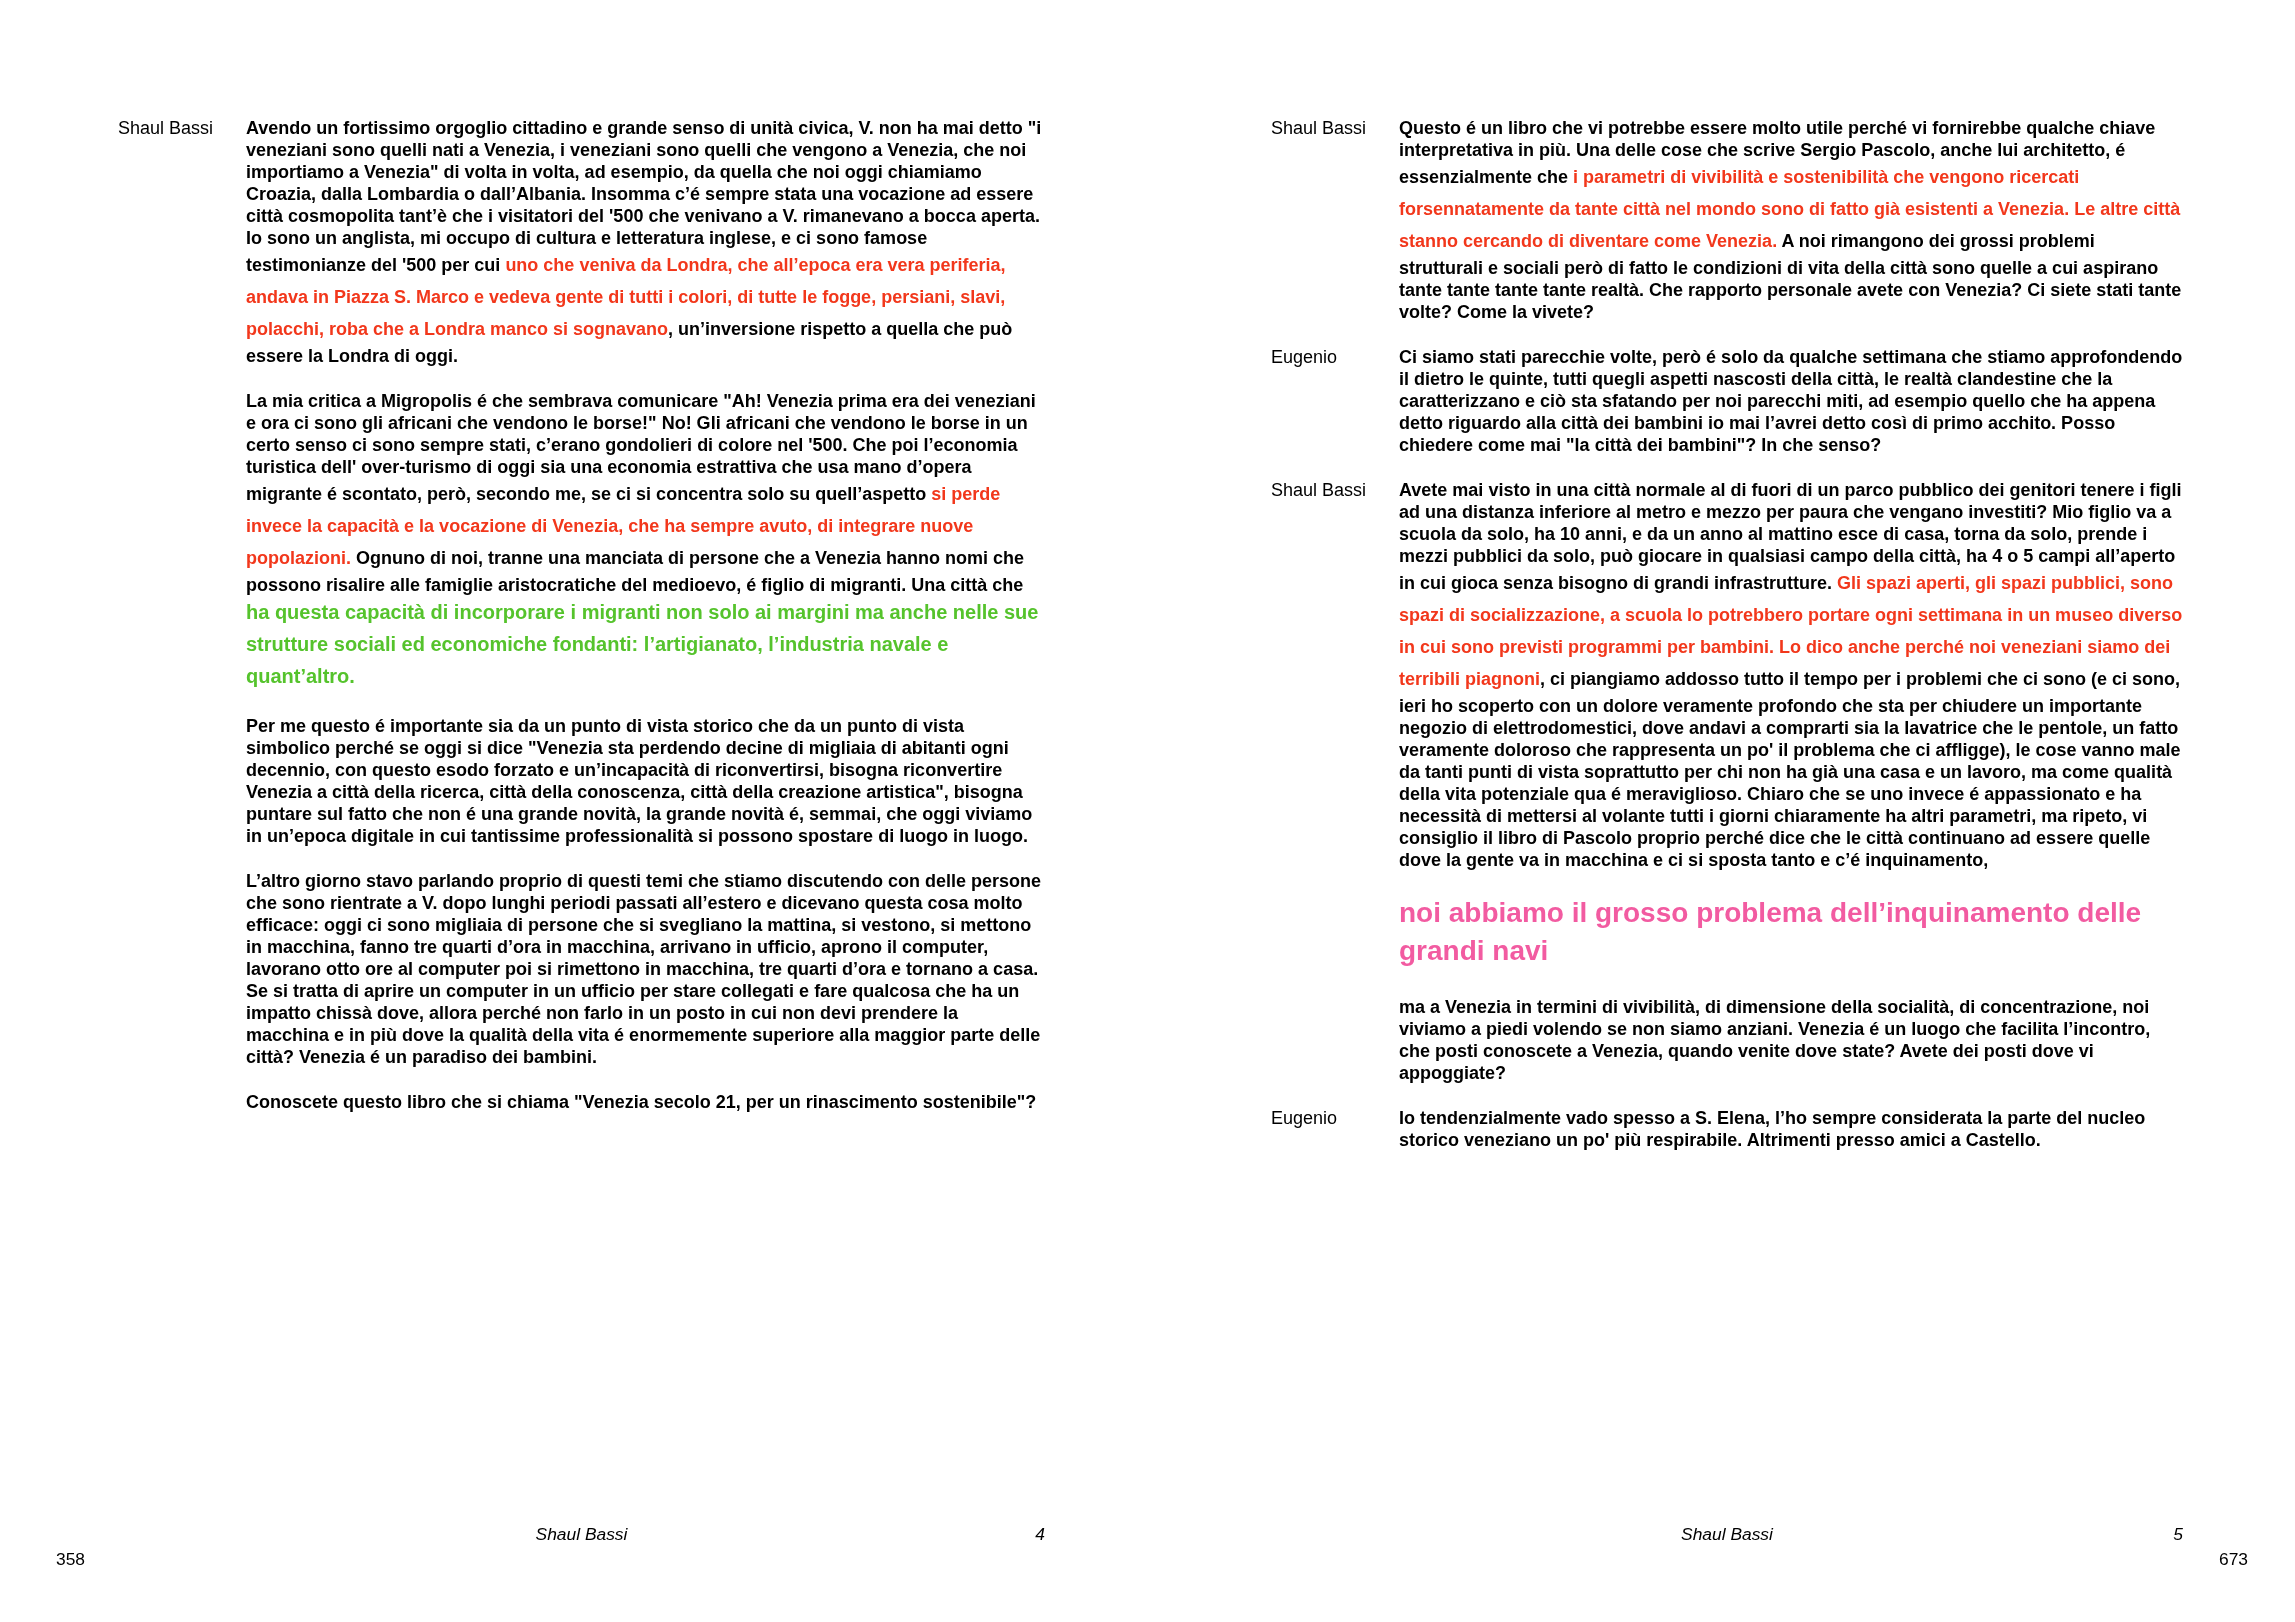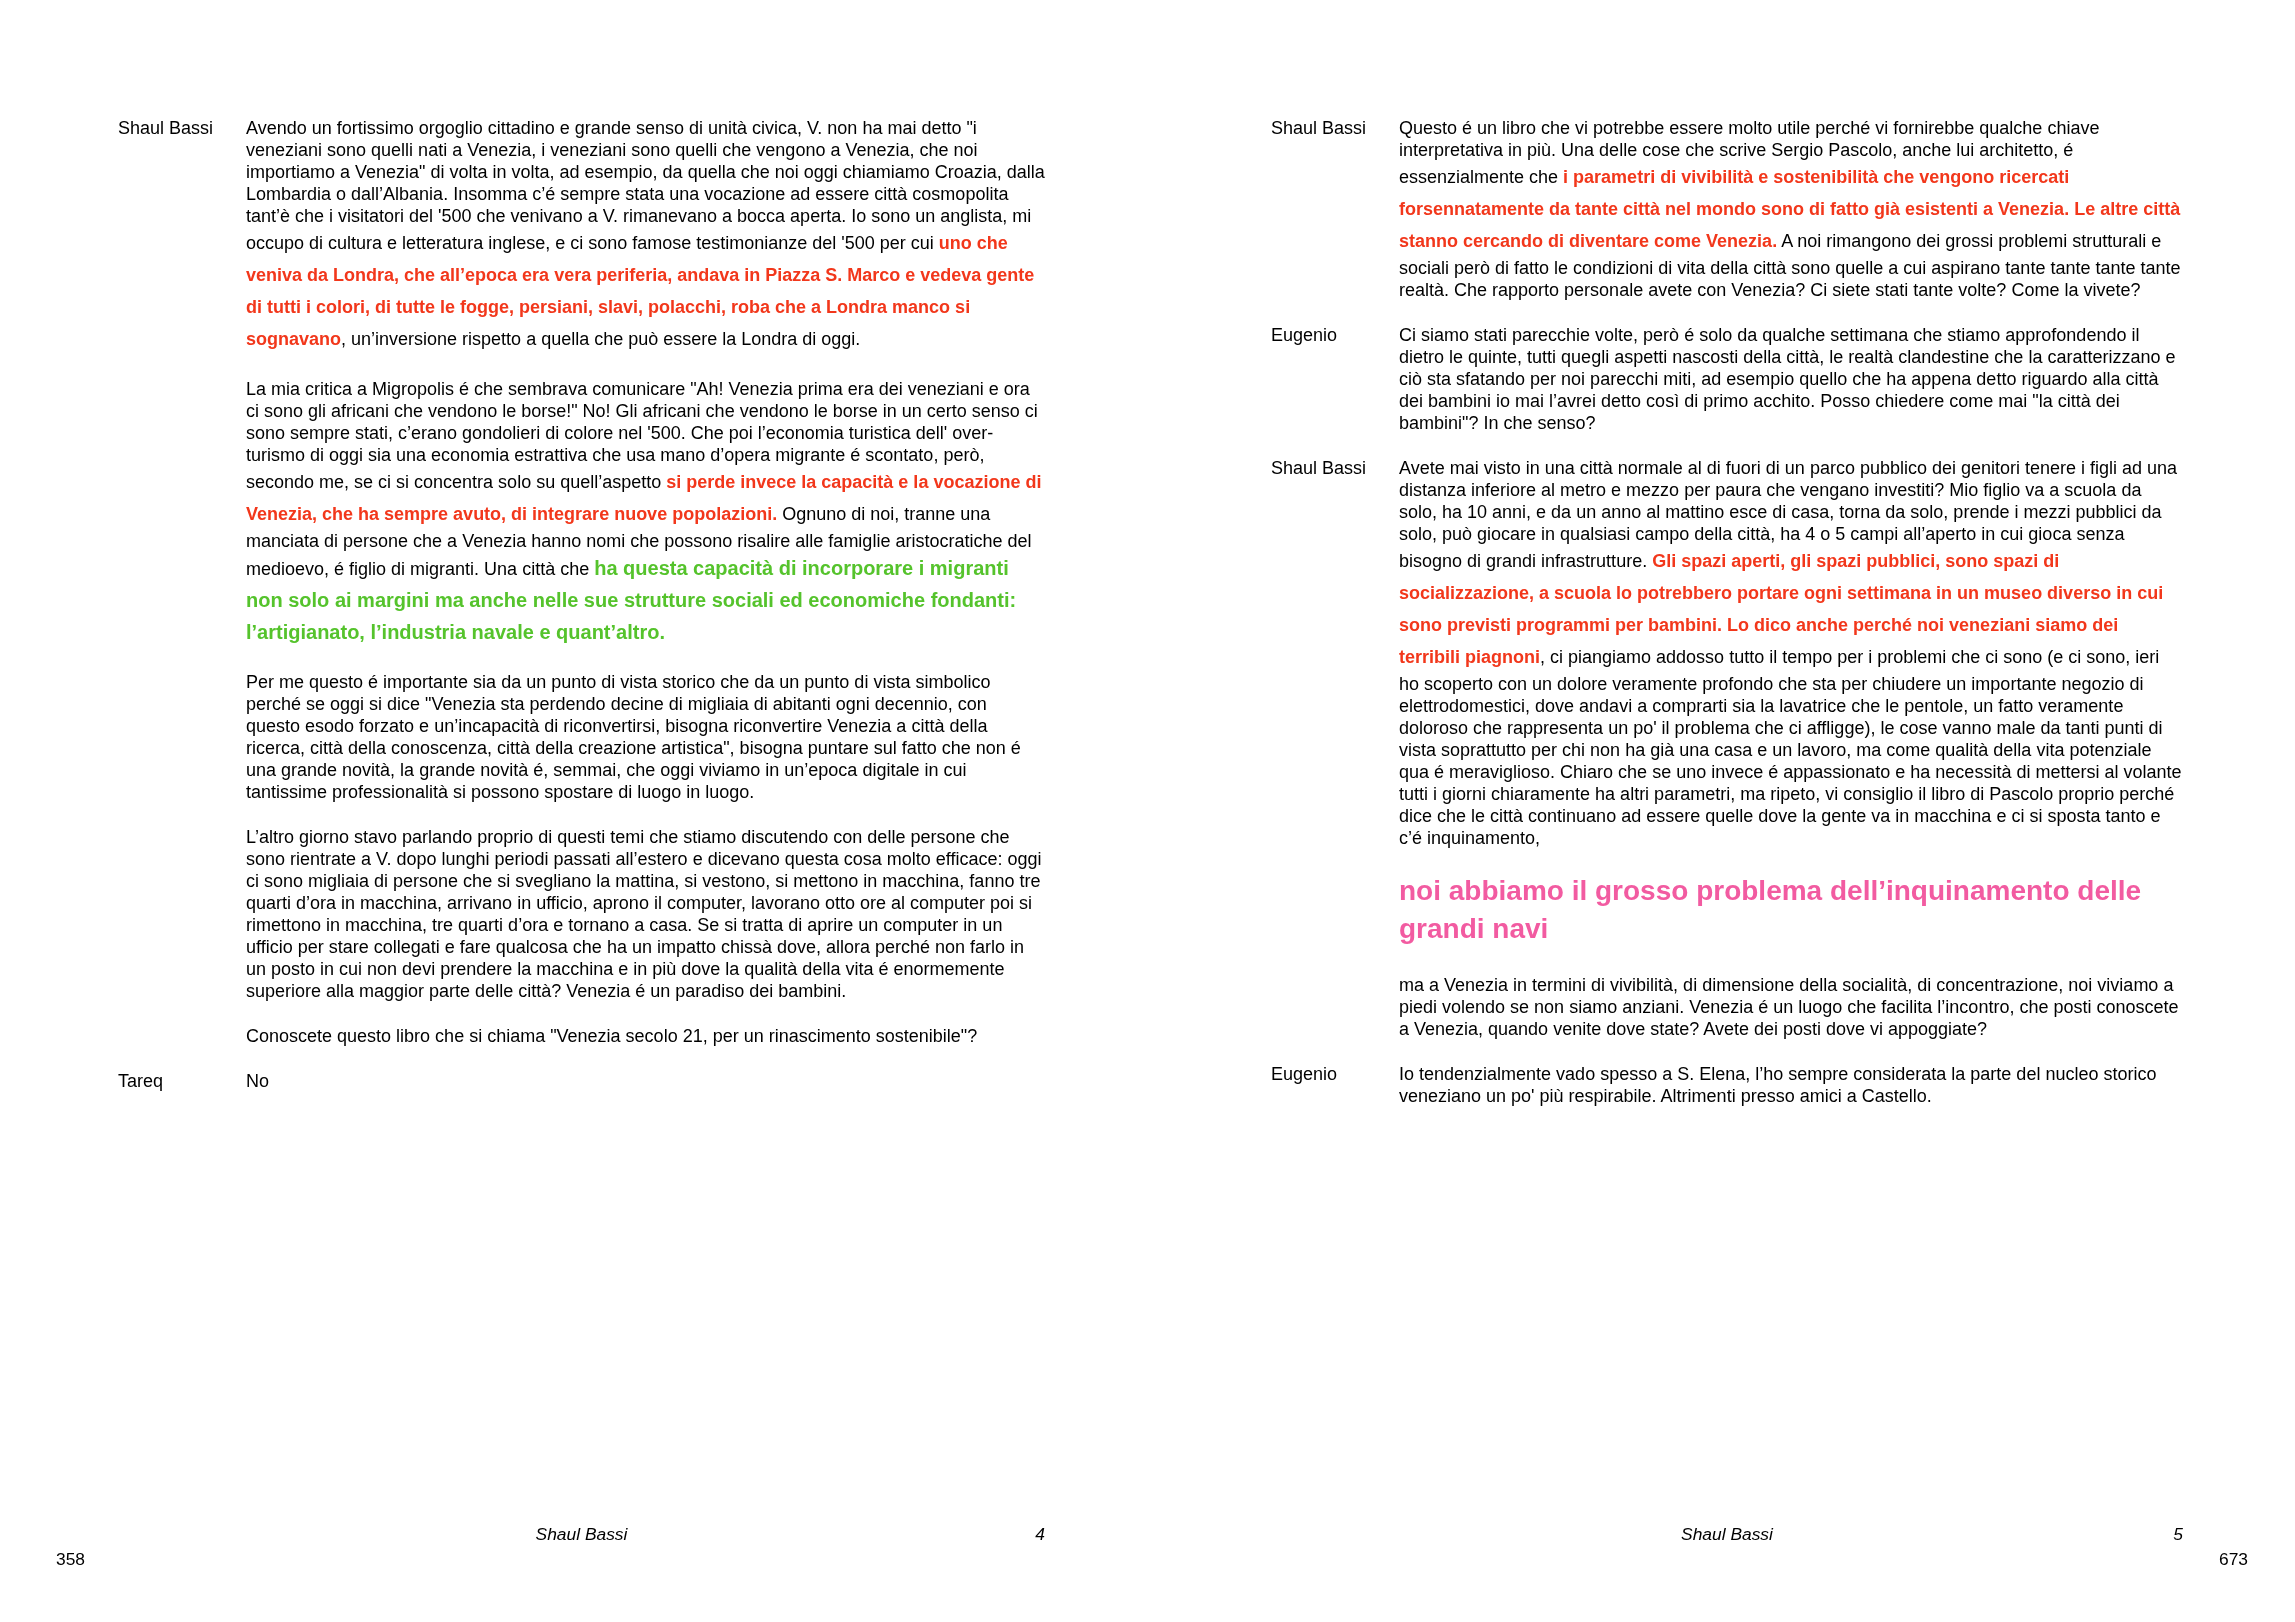--- a/index.html
+++ b/index.html
@@ -23,21 +23,21 @@
 
   .entry { display:flex; align-items:flex-start; }
   .speaker {
     flex:0 0 128px; width:128px;
     font-size:18px; line-height:22px;
   }
   .text { flex:1; font-size:18px; line-height:22px; }
   .text p { margin:0 0 23px 0; }
   .entry:last-child .text p:last-child { margin-bottom:0; }
 
-  .run-body  { color:var(--text, #000000); }
+  .run-body  { color:var(--text, #000000);font-weight:bold; }
   .run-red   { color:var(--red,   #f2371b); font-weight:bold; font-size:18px; line-height:32px; }
   .run-green { color:var(--green, #55c32c); font-weight:bold; font-size:20px; line-height:32px; }
   .run-pink  { color:var(--pink,  #f25ba1); font-weight:bold; font-size:28px; line-height:38px; }
   .block-pink { margin:7px 0 26px 0 !important; }
 
   .footer { position:absolute; top:1524px; height:22px; font-size:17.4px; }
   .page-left  .footer { left:118px; width:927px; }
   .page-right .footer { left:124px; width:912px; }
   .running-head {
     position:absolute; left:0; right:0; text-align:center;
@@ -57,26 +57,20 @@
   <section class="page page-left">
     <div class="content">
         <div class="entry">
           <div class="speaker">Shaul Bassi</div>
           <div class="text">
             <p><span class="run run-body">Avendo un fortissimo orgoglio cittadino e grande senso di unità civica, V. non ha mai detto "i veneziani sono quelli nati a Venezia, i veneziani sono quelli che vengono a Venezia, che noi importiamo a Venezia" di volta in volta, ad esempio, da quella che noi oggi chiamiamo Croazia, dalla Lombardia o dall’Albania. Insomma c’é sempre stata una vocazione ad essere città cosmopolita tant’è che i visitatori del '500 che venivano a V. rimanevano a bocca aperta. Io sono un anglista, mi occupo di cultura e letteratura inglese, e ci sono famose testimonianze del '500 per cui </span><span class="run run-red">uno che veniva da Londra, che all’epoca era vera periferia, andava in Piazza S. Marco e vedeva gente di tutti i colori, di tutte le fogge, persiani, slavi, polacchi, roba che a Londra manco si sognavano</span><span class="run run-body">, un’inversione rispetto a quella che può essere la Londra di oggi.</span></p>
             <p><span class="run run-body">La mia critica a Migropolis é che sembrava comunicare "Ah! Venezia prima era dei veneziani e ora ci sono gli africani che vendono le borse!" No! Gli africani che vendono le borse in un certo senso ci sono sempre stati, c’erano gondolieri di colore nel '500. Che poi l’economia turistica dell' over-turismo di oggi sia una economia estrattiva che usa mano d’opera migrante é scontato, però, secondo me, se ci si concentra solo su quell’aspetto </span><span class="run run-red">si perde invece la capacità e la vocazione di Venezia, che ha sempre avuto, di integrare nuove popolazioni.</span><span class="run run-body"> Ognuno di noi, tranne una manciata di persone che a Venezia hanno nomi che possono risalire alle famiglie aristocratiche del medioevo, é figlio di migranti. Una città che </span><span class="run run-green">ha questa capacità di incorporare i migranti non solo ai margini ma anche nelle sue strutture sociali ed economiche fondanti: l’artigianato, l’industria navale e quant’altro.</span></p>
             <p><span class="run run-body">Per me questo é importante sia da un punto di vista storico che da un punto di vista simbolico perché se oggi si dice "Venezia sta perdendo decine di migliaia di abitanti ogni decennio, con questo esodo forzato e un’incapacità di riconvertirsi, bisogna riconvertire Venezia a città della ricerca, città della conoscenza, città della creazione artistica", bisogna puntare sul fatto che non é una grande novità, la grande novità é, semmai, che oggi viviamo in un’epoca digitale in cui tantissime professionalità si possono spostare di luogo in luogo.</span></p>
             <p><span class="run run-body">L’altro giorno stavo parlando proprio di questi temi che stiamo discutendo con delle persone che sono rientrate a V. dopo lunghi periodi passati all’estero e dicevano questa cosa molto efficace: oggi ci sono migliaia di persone che si svegliano la mattina, si vestono, si mettono in macchina, fanno tre quarti d’ora in macchina, arrivano in ufficio, aprono il computer, lavorano otto ore al computer poi si rimettono in macchina, tre quarti d’ora e tornano a casa. Se si tratta di aprire un computer in un ufficio per stare collegati e fare qualcosa che ha un impatto chissà dove, allora perché non farlo in un posto in cui non devi prendere la macchina e in più dove la qualità della vita é enormemente superiore alla maggior parte delle città? Venezia é un paradiso dei bambini.</span></p>
             <p><span class="run run-body">Conoscete questo libro che si chiama "Venezia secolo 21, per un rinascimento sostenibile"?</span></p>
-          </div>
-        </div>
-        <div class="entry">
-          <div class="speaker">Tareq</div>
-          <div class="text">
-            <p><span class="run run-body">No</span></p>
           </div>
         </div>
       </div>
     <div class="footer">
       <span class="running-head">Shaul Bassi</span>
       <span class="page-number">4</span>
     </div>
     <div class="folio">358</div>
   </section>
 

